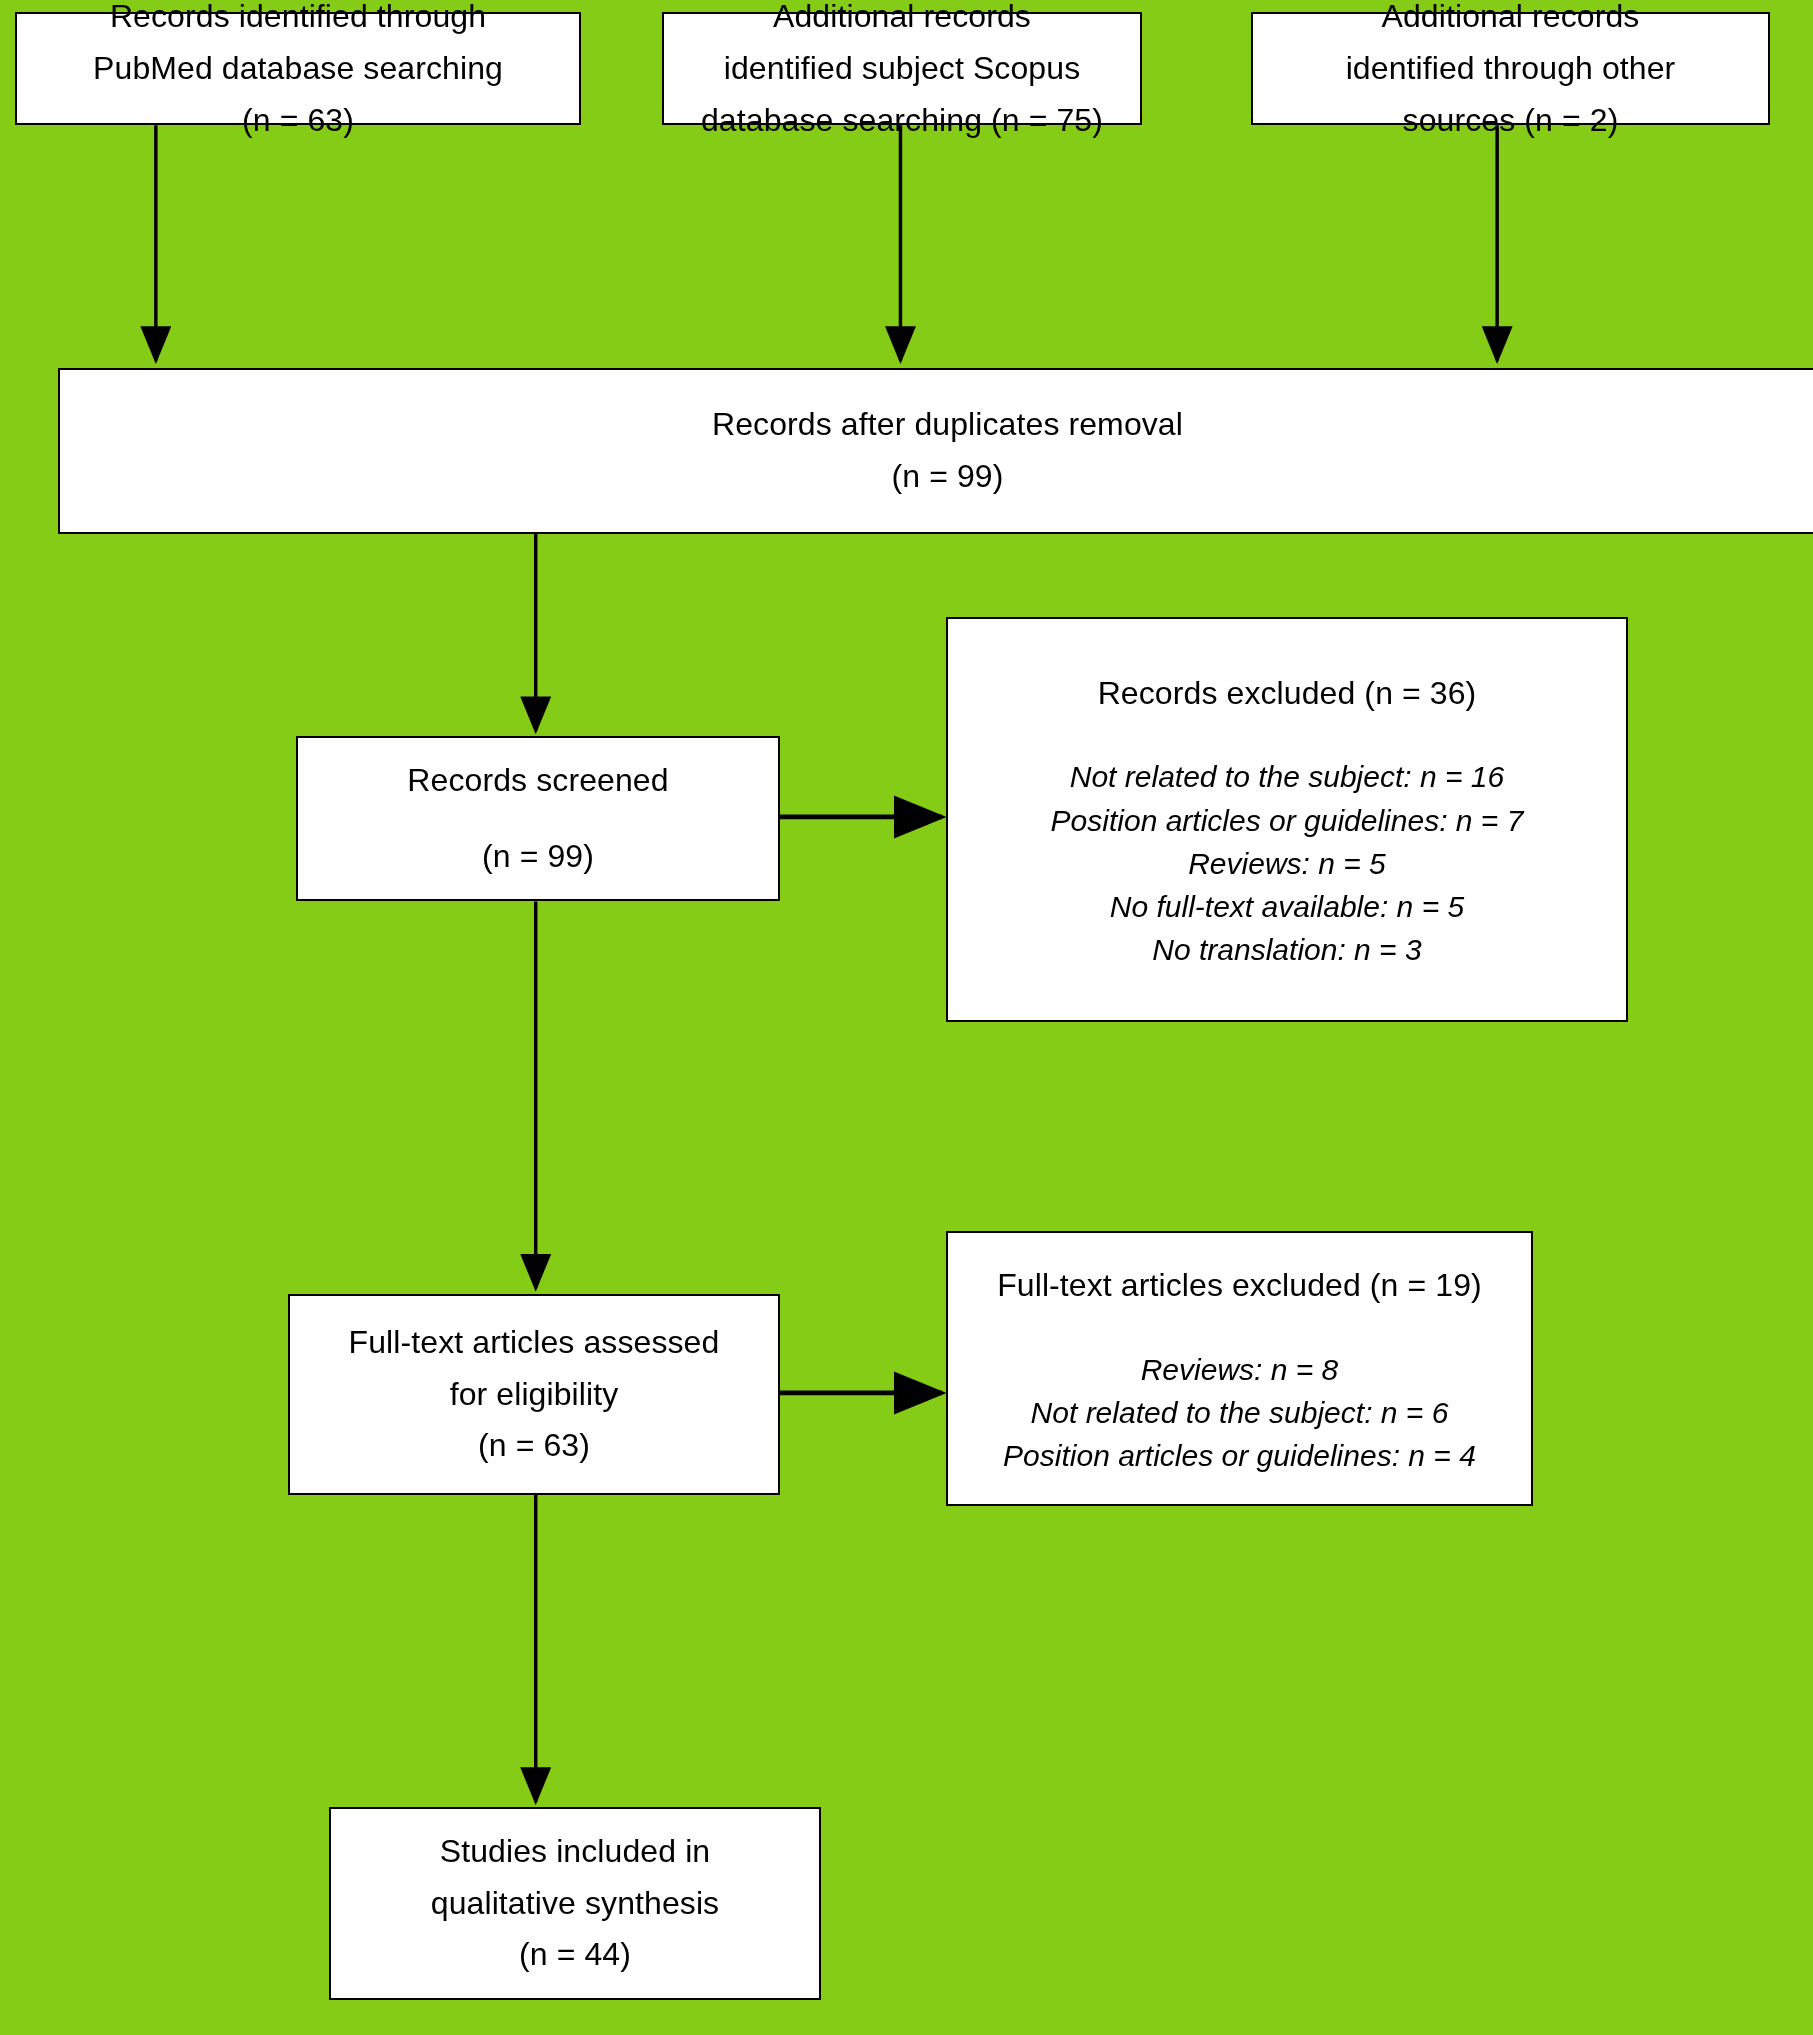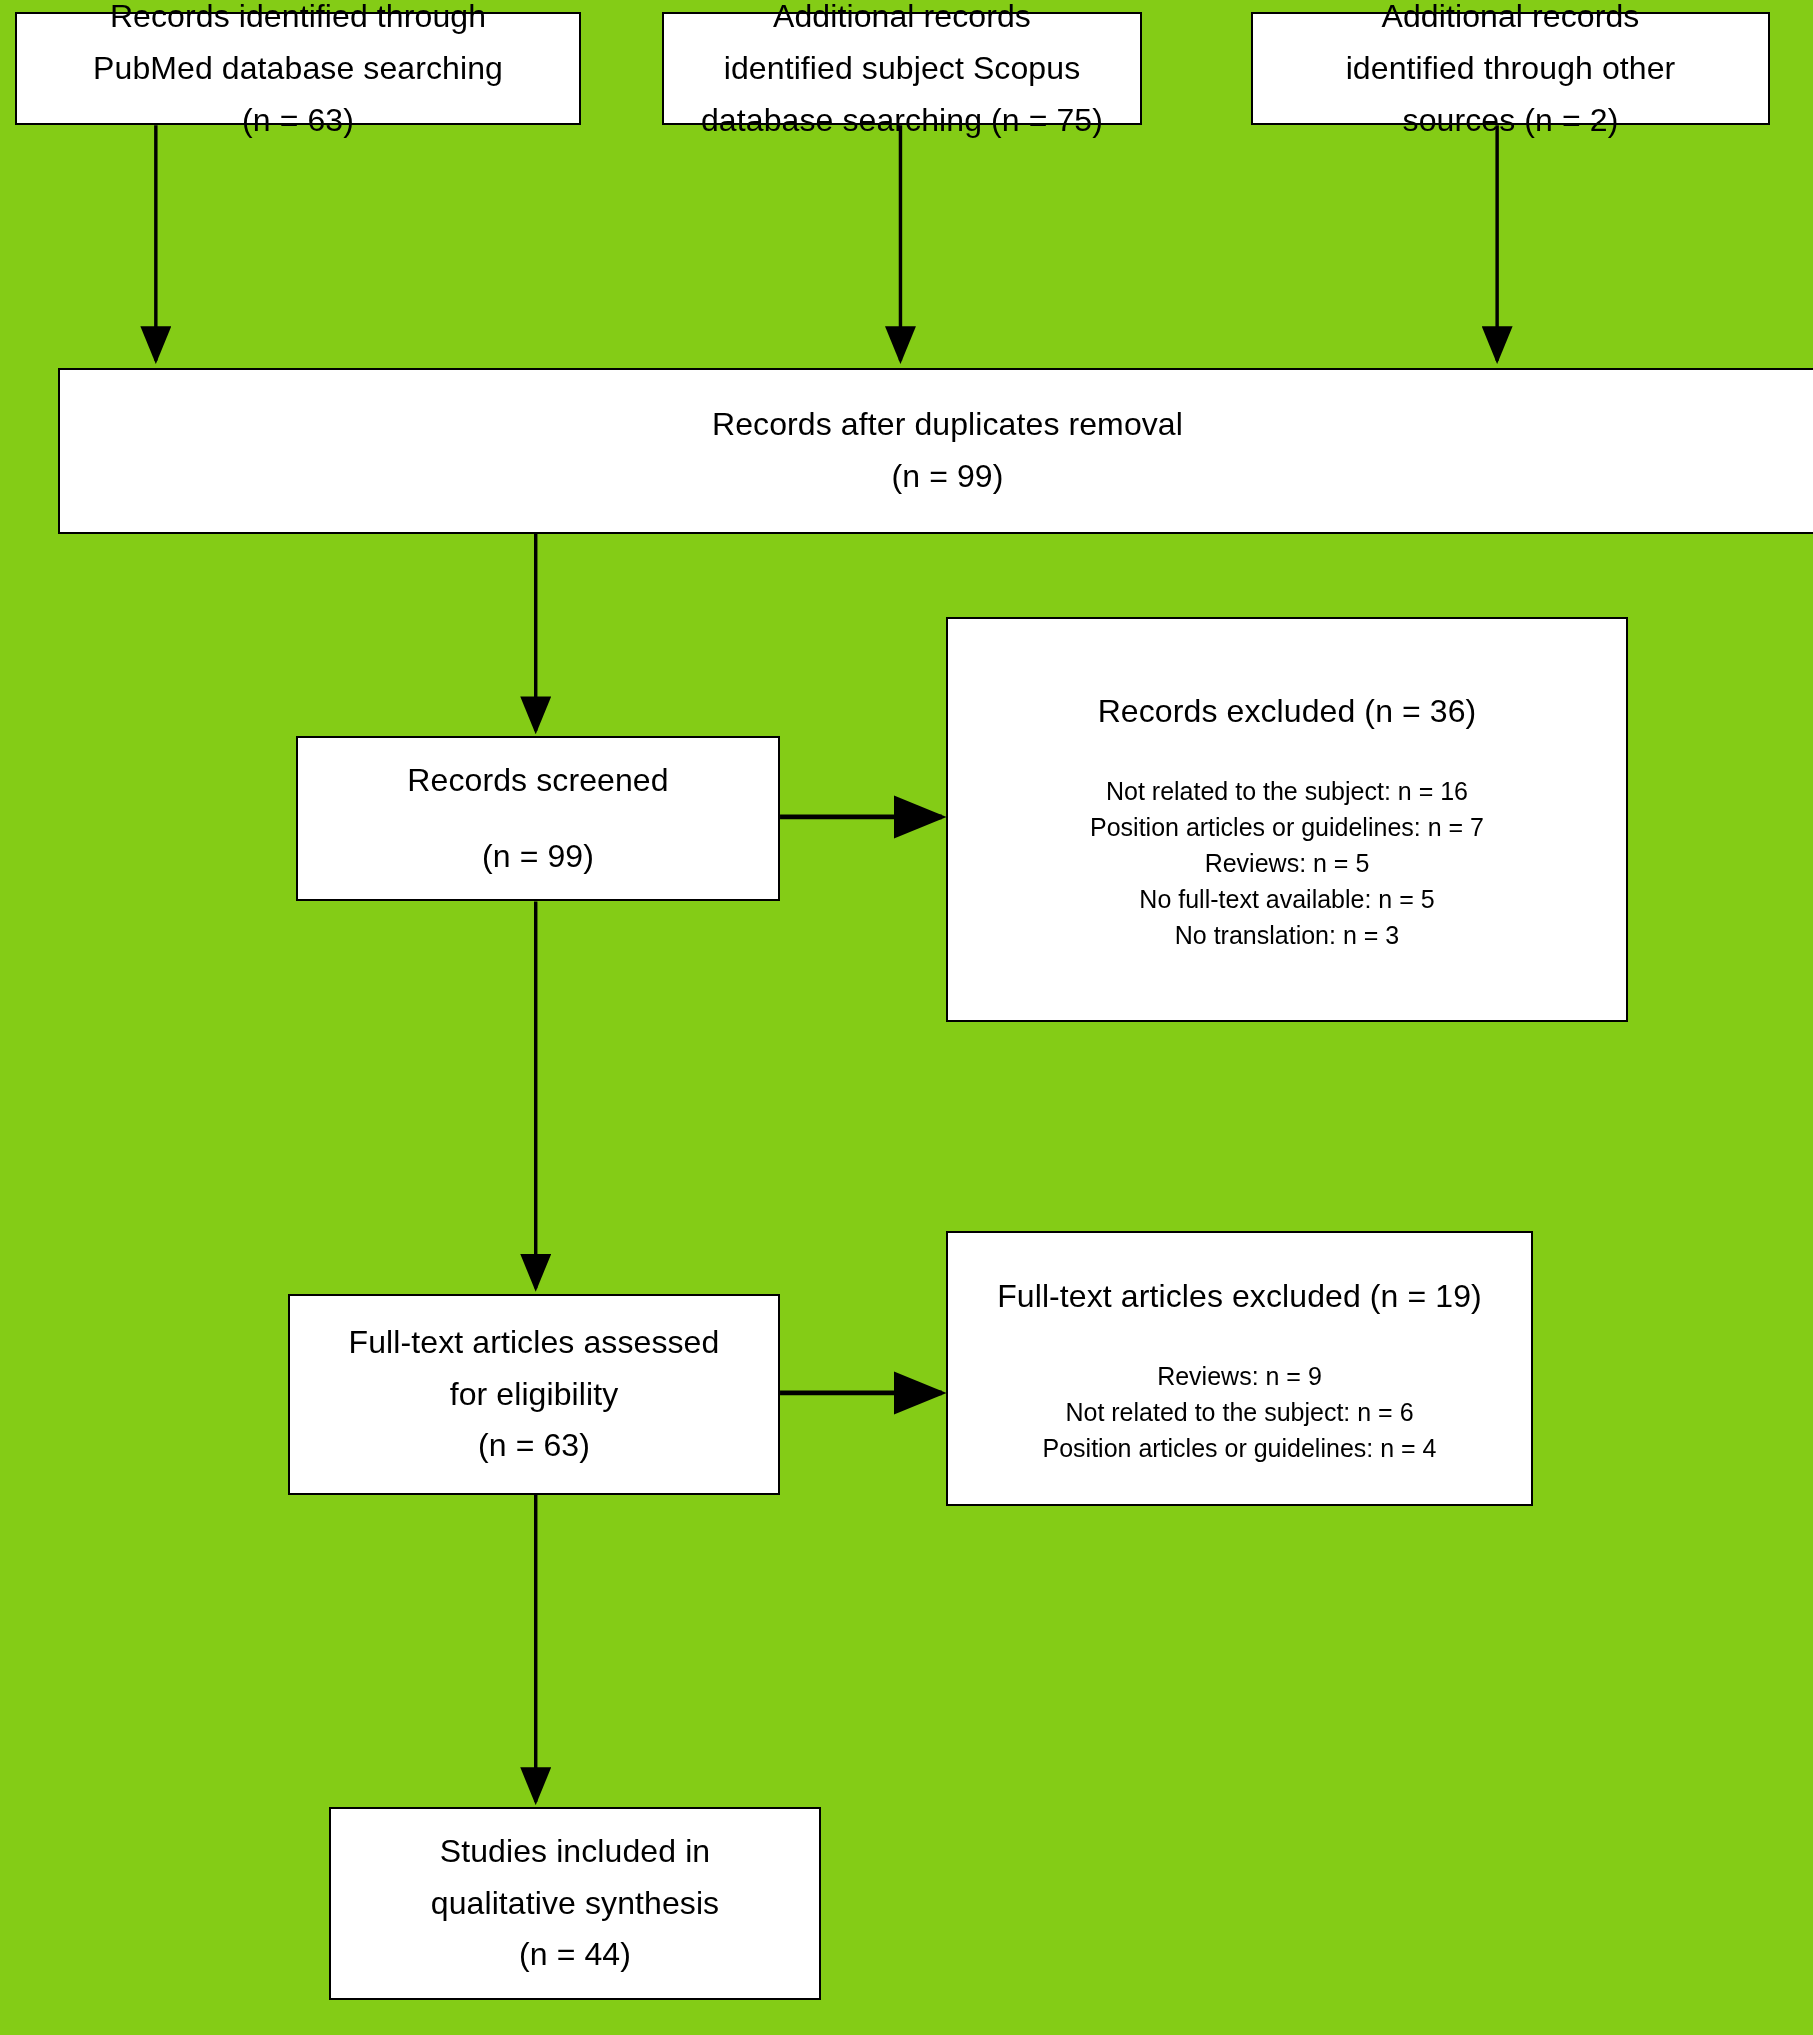--- a/index.html
+++ b/index.html
@@ -31,21 +31,22 @@
     display: block;
     width: 100%;
     font-size: 32px;
     line-height: 1.62;
     letter-spacing: 0.1px;
     white-space: nowrap;
   }
   .reason-line {
     display: block;
     width: 100%;
-    font-size: 25px;
+    font-size: 30px;
+    font-style: italic;
     line-height: 1.44;
     white-space: nowrap;
   }
   .reasons-block {
     display: block;
     width: 100%;
   }
   .gap-sm { height: 36px; }
   svg.connectors {
     position: absolute;
@@ -128,21 +129,21 @@
   <div class="flow-box" style="left:288px; top:1294px; width:492px; height:201px;">
     <span class="box-line">Full-text articles assessed</span>
     <span class="box-line">for eligibility</span>
     <span class="box-line">(n = 63)</span>
   </div>
 
   <div class="flow-box" style="left:946px; top:1231px; width:587px; height:275px;">
     <span class="box-line">Full-text articles excluded (n = 19)</span>
     <span class="gap-sm"></span>
     <span class="reasons-block">
-      <span class="reason-line">Reviews:  n = 9</span>
+      <span class="reason-line">Reviews:  n = 8</span>
       <span class="reason-line">Not related to the subject: n = 6</span>
       <span class="reason-line">Position articles or guidelines: n = 4</span>
     </span>
   </div>
 
   <div class="flow-box" style="left:288px; top:1807px; width:492px; height:193px;margin-left:41px;">
     <span class="box-line">Studies included in</span>
     <span class="box-line">qualitative synthesis</span>
     <span class="box-line">(n = 44)</span>
   </div>

